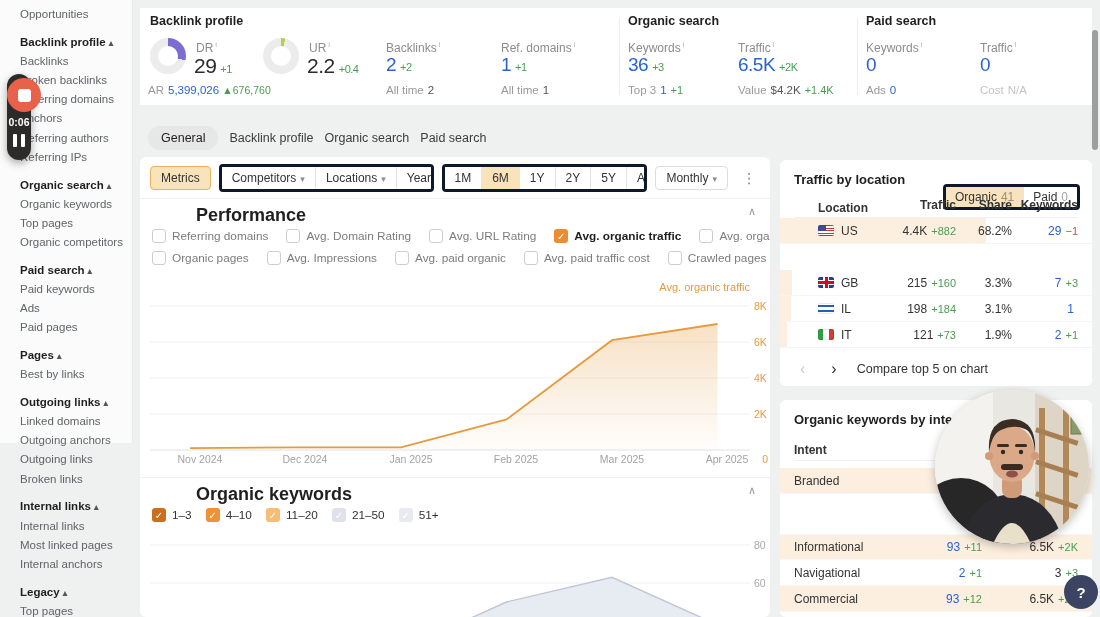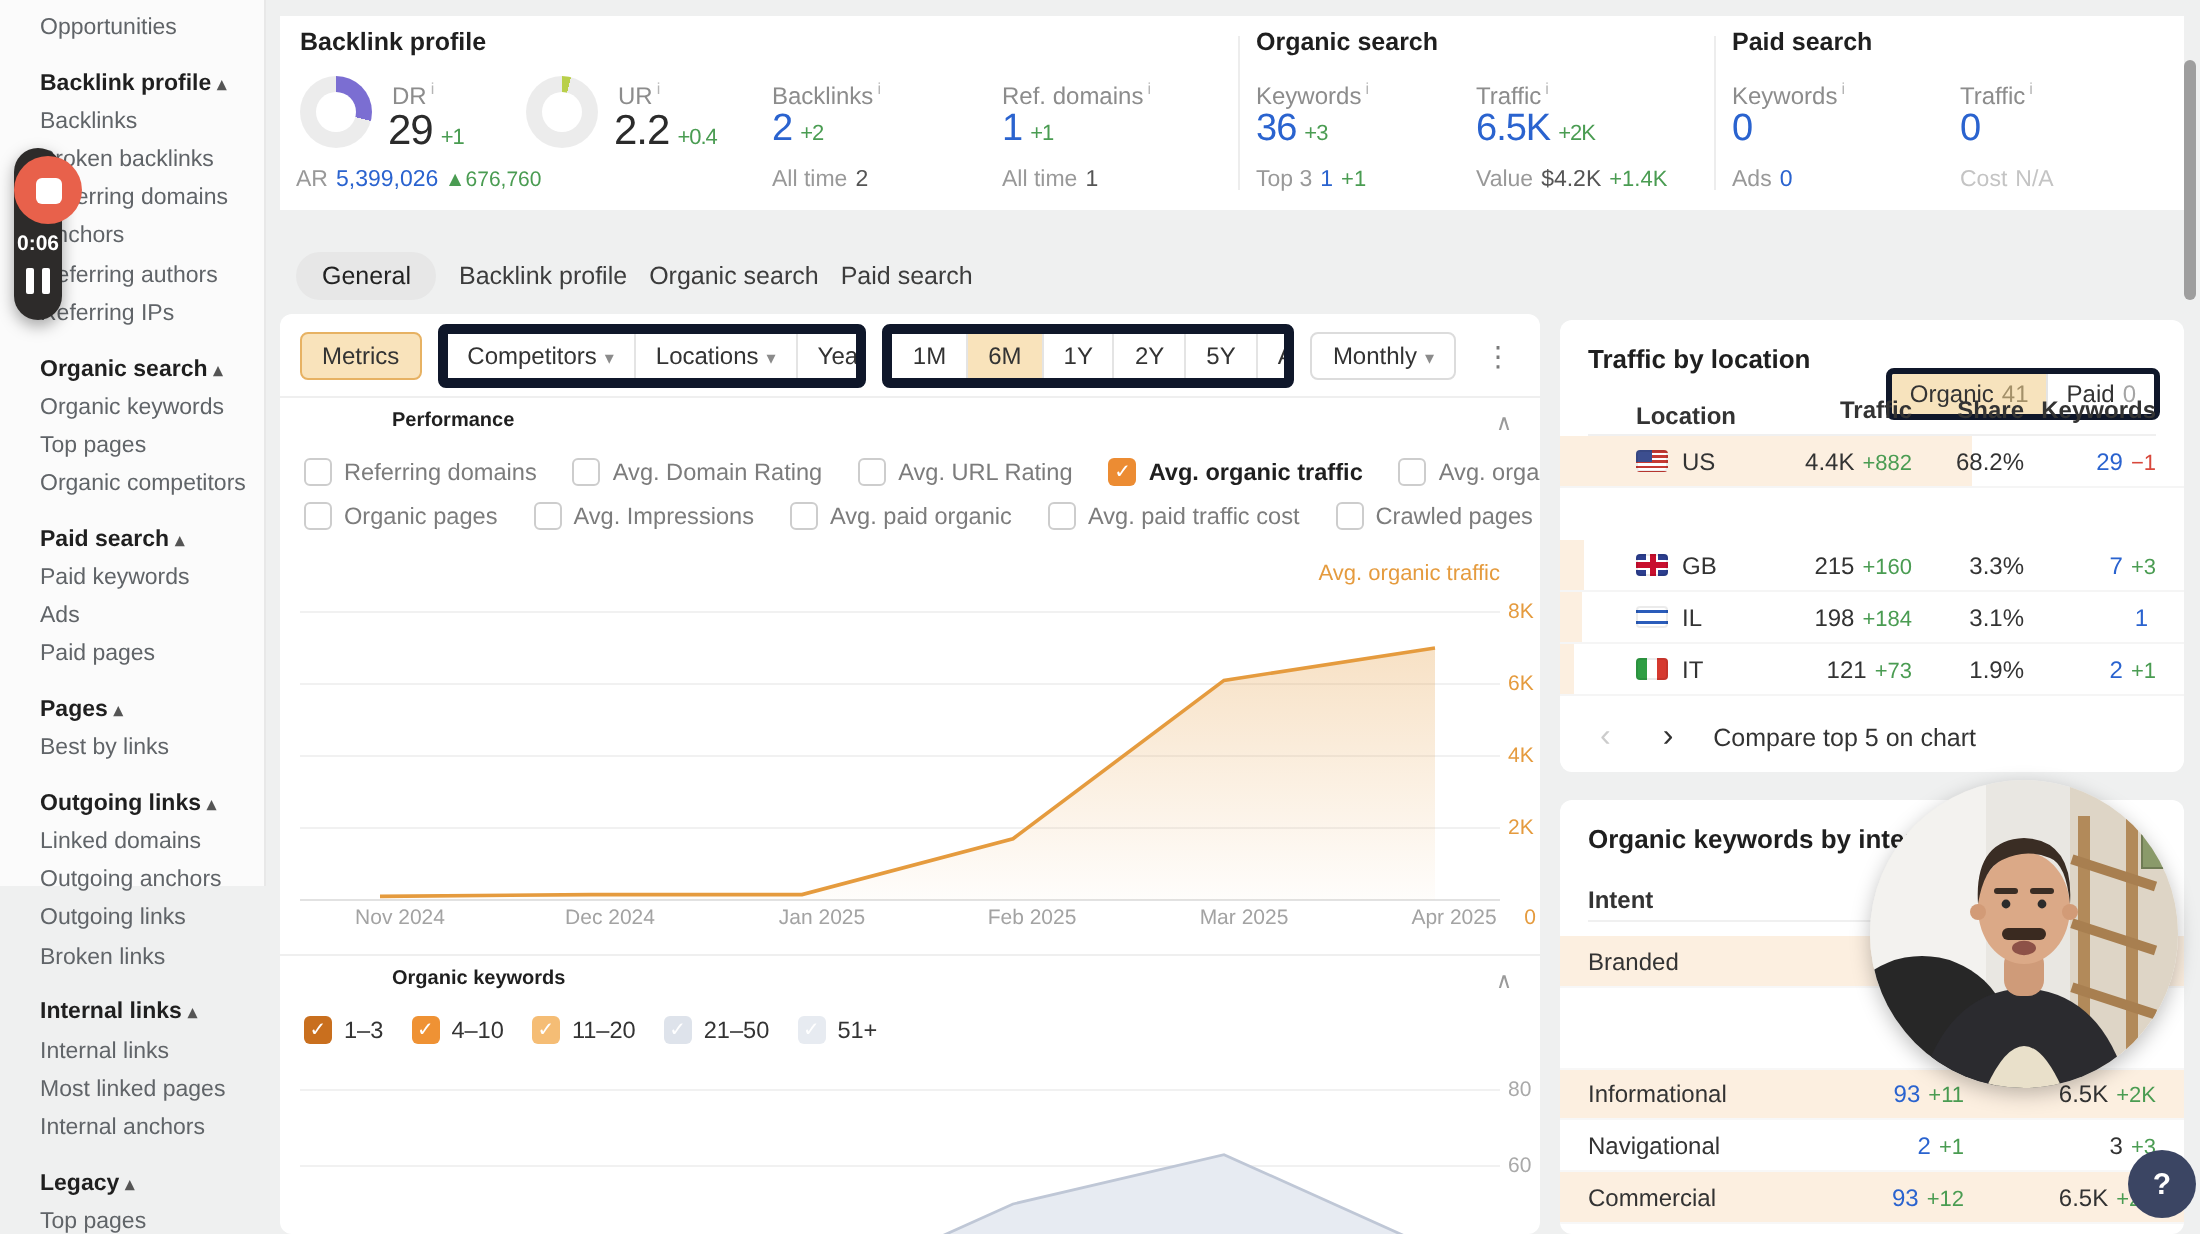--- a/index.html
+++ b/index.html
@@ -40,29 +40,29 @@
   
   .card { position:absolute; background:#fff; border-radius:6px; z-index:1; }
   .card-main { left:140px; top:157px; width:630px; height:460px; overflow:hidden; }
   .card-traffic { left:780px; top:160px; width:312px; height:226px; }
   .card-intent { left:780px; top:400px; width:312px; height:217px; overflow:hidden; }
 
   
   .controls { position:absolute; left:10px; top:8px; right:10px; height:26px; display:flex; align-items:center; }
   .pill { font-size:12px; color:#333; border:1px solid #dcdcdc; border-radius:4px; padding:4px 10px; background:#fff; cursor:pointer; white-space:nowrap; }
   .pill.tan { background:#f9e3bb; border-color:#e7b263; }
-  .seg-group { display:flex; border:5px solid #0f172a; border-radius:4px; overflow:hidden; margin-left:8px; }
+  .seg-group { display:flex; border:3px solid #0f172a; border-radius:4px; overflow:hidden; margin-left:8px; }
   .seg { font-size:12px; color:#333; padding:4px 10px; border-left:1px solid #e4e4e4; cursor:pointer; background:#fff; white-space:nowrap; }
   .seg:first-child { border-left:none; }
   .seg.tan { background:#f9e3bb; }
   .dd-arr { font-size:9px; color:#8b8b8b; margin-left:4px; }
   .kebab { margin-left:10px; color:#7a7a7a; font-size:14px; cursor:pointer; padding:2px 4px; }
   .hdiv { position:absolute; left:0; right:0; height:1px; background:#efefef; }
 
-  .sec-head { position:absolute; left:12px; font-size:10px; font-weight:bold; color:#1f1f1f;padding-left:44px; }
+  .sec-head { position:absolute; left:12px; font-size:18px; font-weight:bold; color:#1f1f1f;padding-left:44px; }
   .collapse { position:absolute; right:14px; color:#9a9a9a; font-size:11px; cursor:pointer; }
 
   .cb-row { position:absolute; left:12px; right:10px; display:flex; gap:18px; align-items:center; }
   .cb-item { display:flex; align-items:center; gap:6px; cursor:pointer; }
   .cb { width:14px; height:14px; border:1px solid #cdcdcd; border-radius:3px; background:#fff; display:flex; align-items:center; justify-content:center; font-size:10px; color:#fff; }
   .cb.on { border:none; }
   .cb-lb { font-size:11.8px; color:#7c7c7c; white-space:nowrap; }
   .cb-lb.sel { color:#1f1f1f; font-weight:bold; }
   .cb-lb.dark { color:#333; }
 

